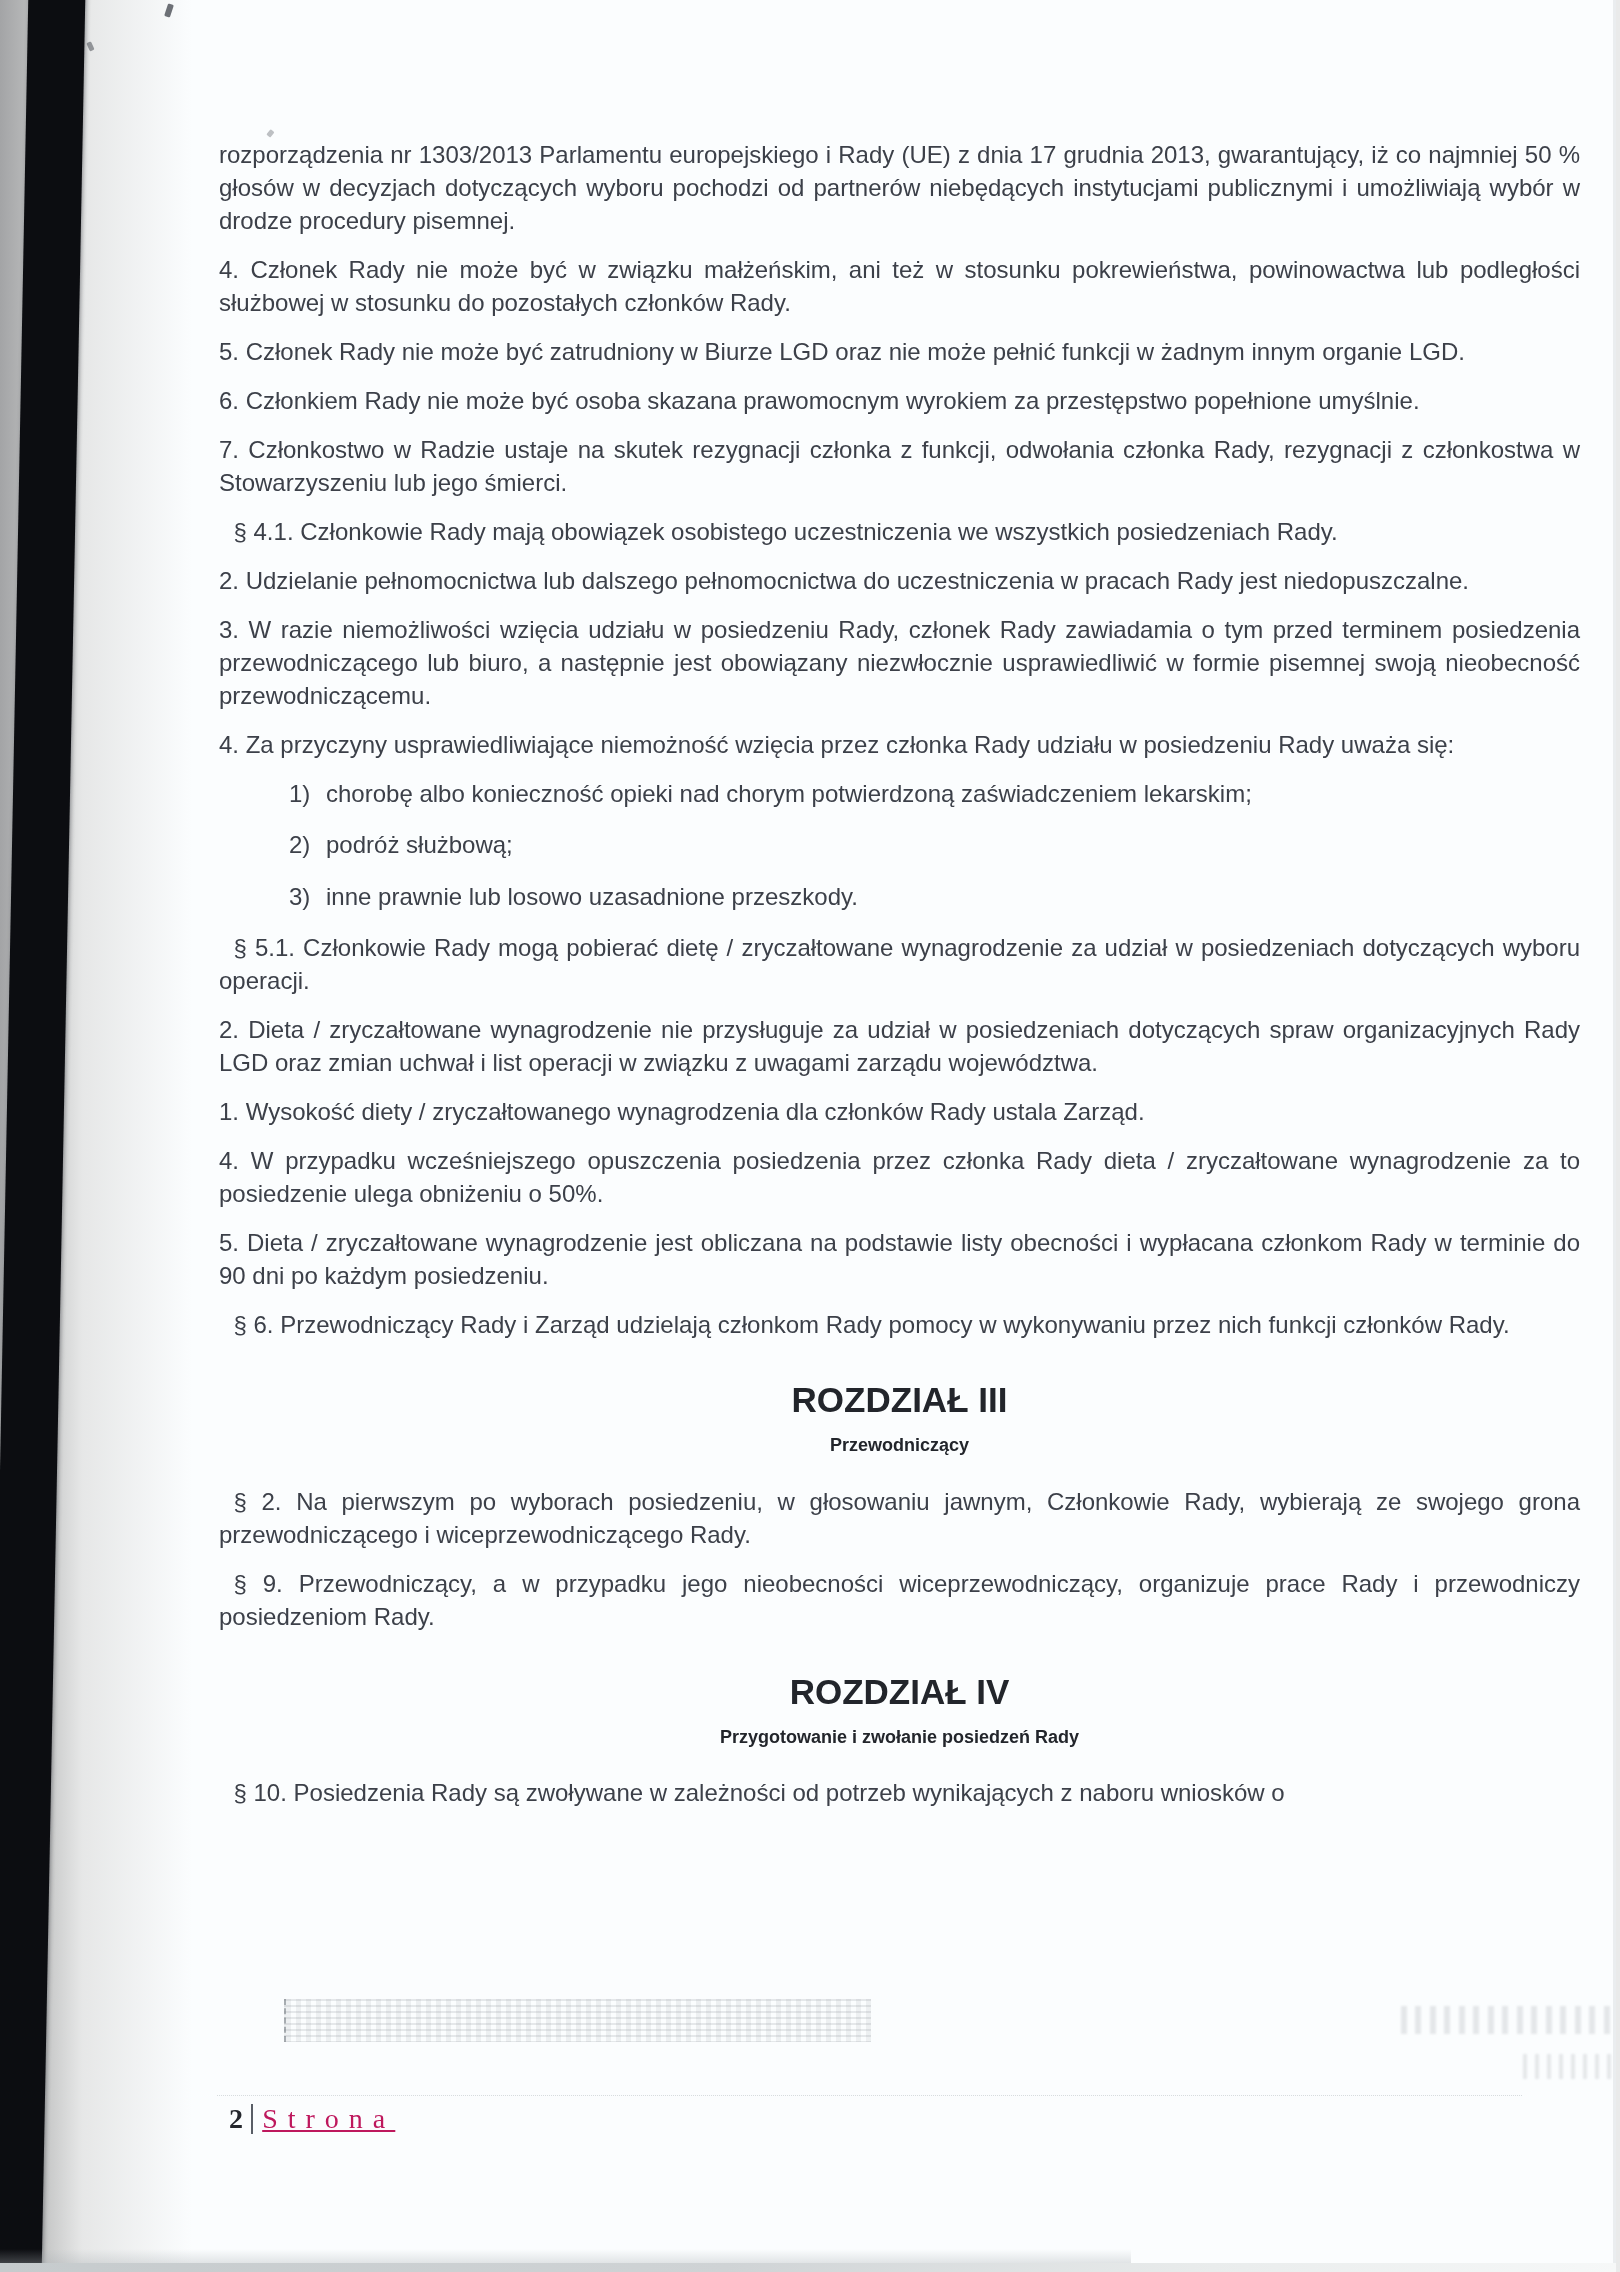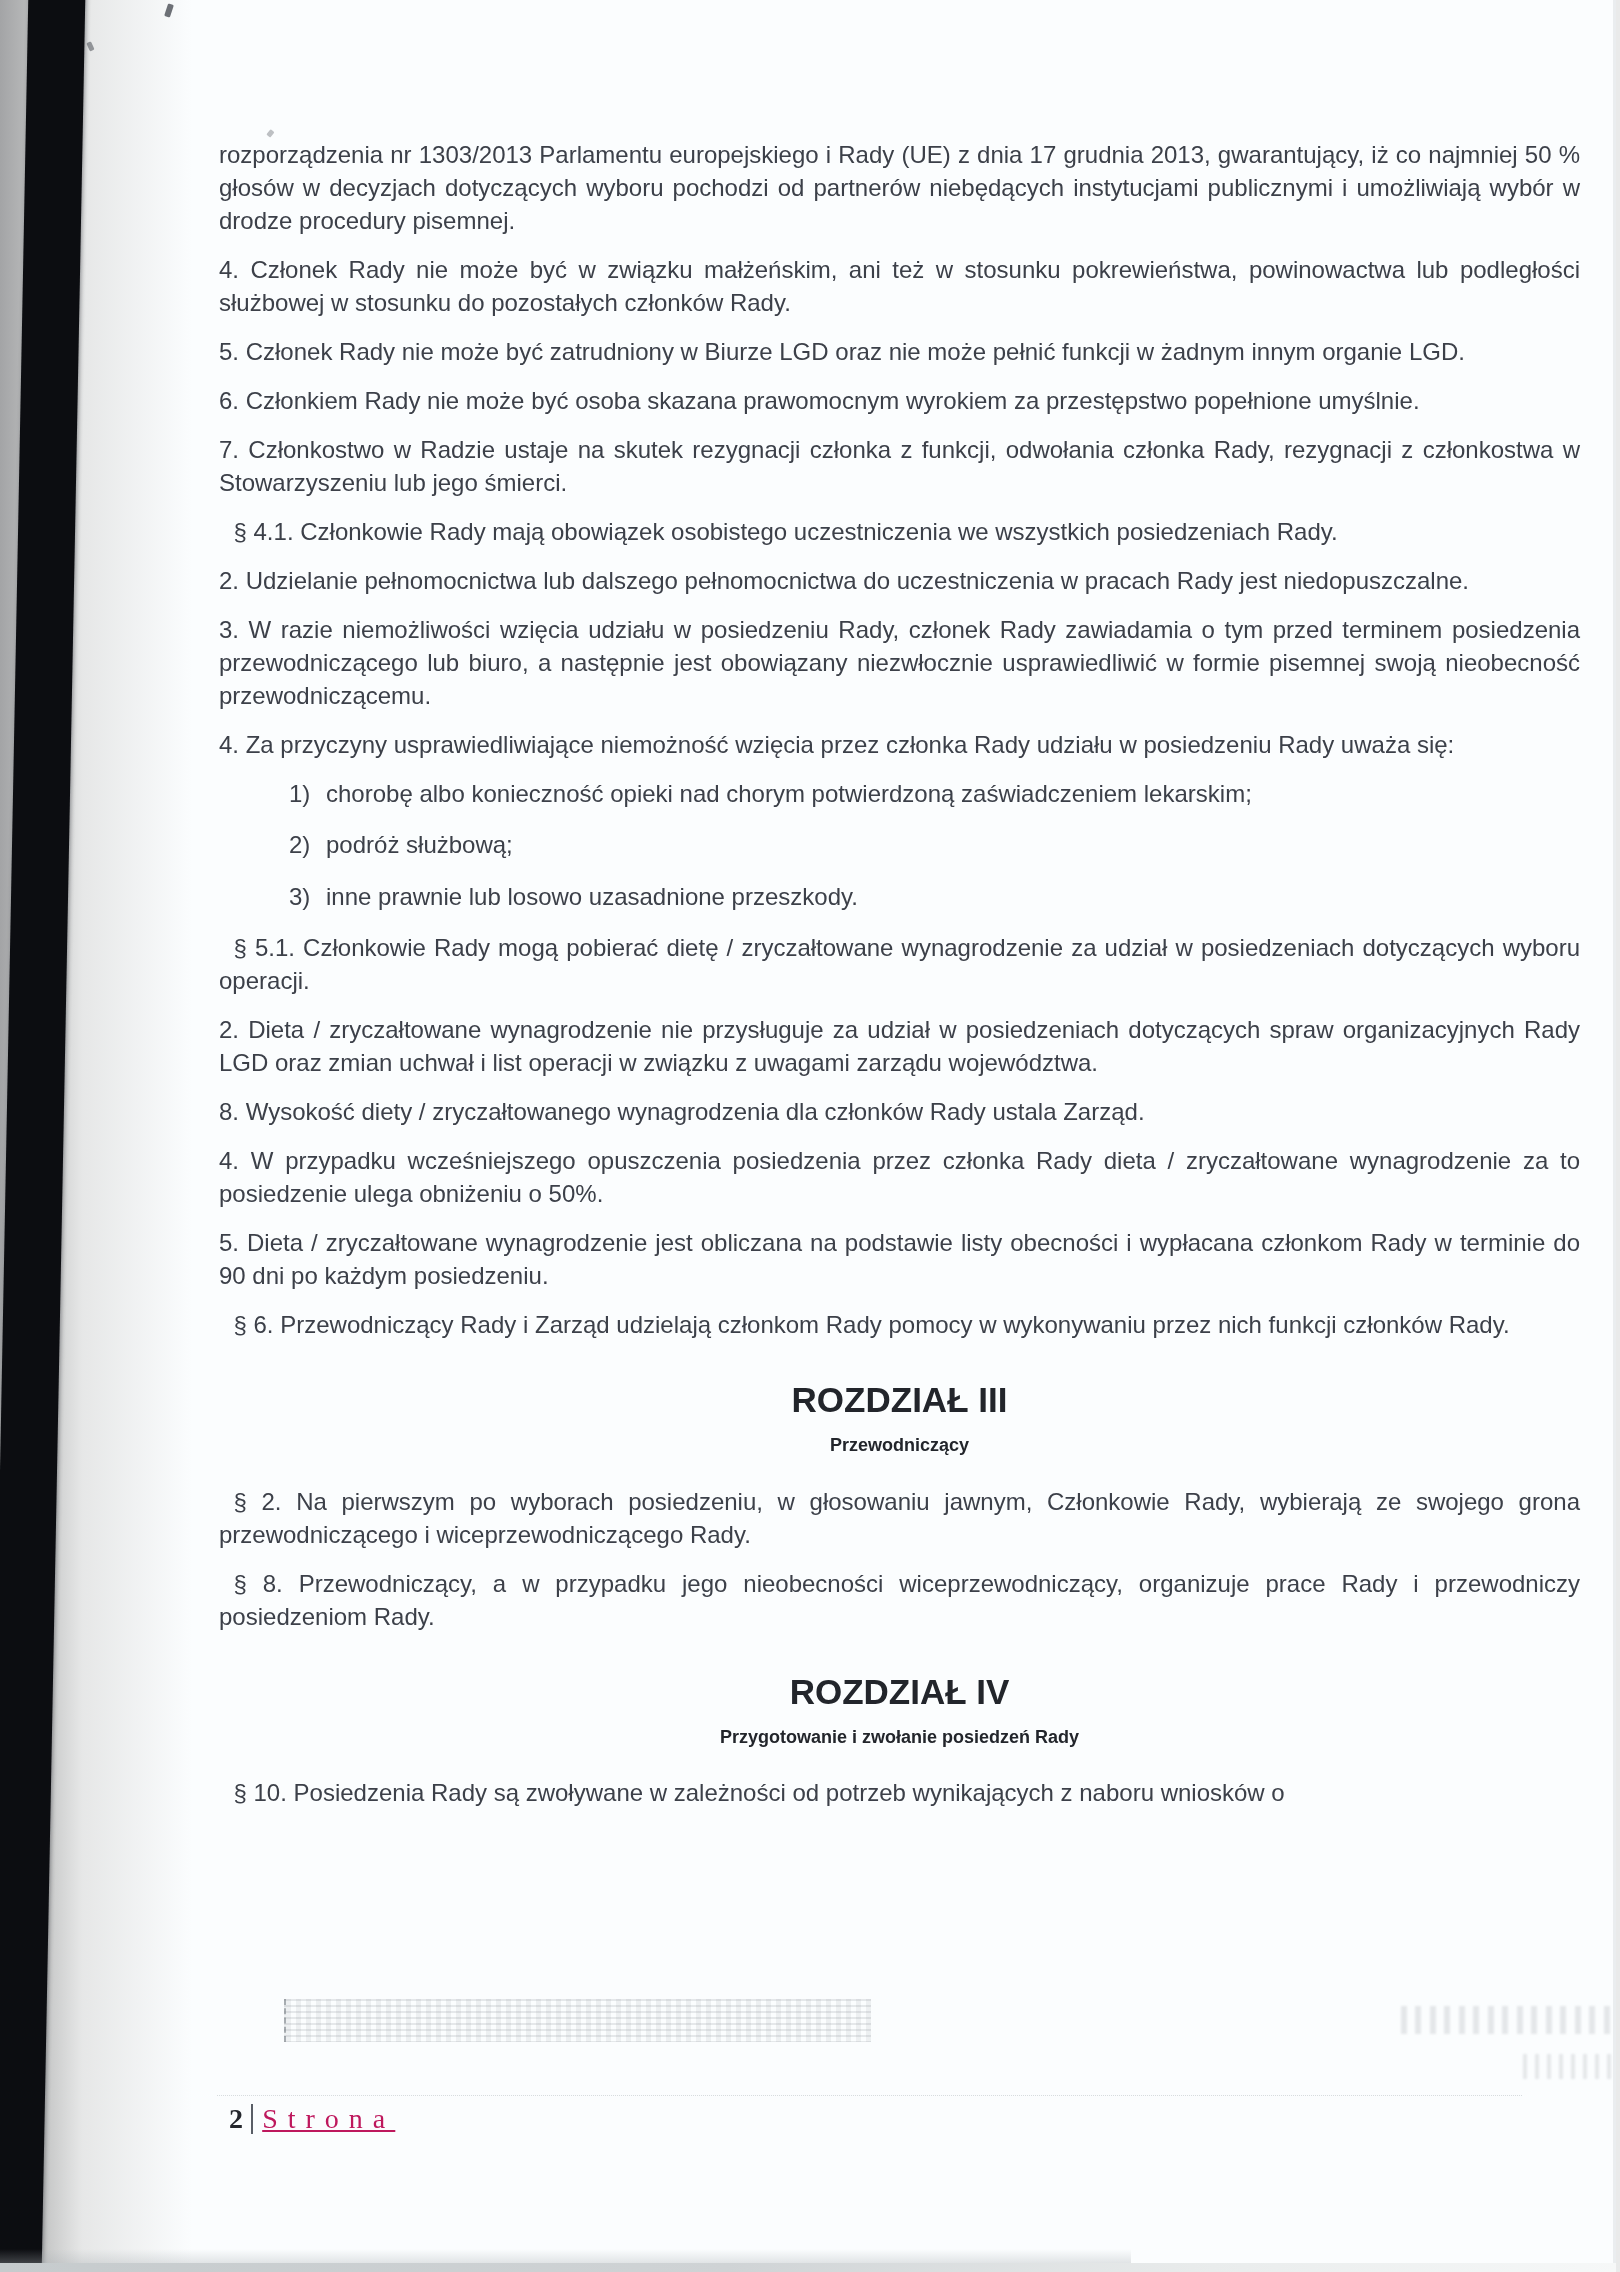--- a/index.html
+++ b/index.html
@@ -120,30 +120,30 @@
       <span class="num">2)</span>
       <span>podróż służbową;</span>
     </div>
     <div class="li">
       <span class="num">3)</span>
       <span>inne prawnie lub losowo uzasadnione przeszkody.</span>
     </div>
 
     <div class="p sect">§ 5.1. Członkowie Rady mogą pobierać dietę / zryczałtowane wynagrodzenie za udział w posiedzeniach dotyczących wyboru operacji.</div>
     <div class="p">2. Dieta / zryczałtowane wynagrodzenie nie przysługuje za udział w posiedzeniach dotyczących spraw organizacyjnych Rady LGD oraz zmian uchwał i list operacji w związku z uwagami zarządu województwa.</div>
-    <div class="p">8. Wysokość diety / zryczałtowanego wynagrodzenia dla członków Rady ustala Zarząd.</div>
+    <div class="p">1. Wysokość diety / zryczałtowanego wynagrodzenia dla członków Rady ustala Zarząd.</div>
     <div class="p">4. W przypadku wcześniejszego opuszczenia posiedzenia przez członka Rady dieta / zryczałtowane wynagrodzenie za to posiedzenie ulega obniżeniu o 50%.</div>
     <div class="p">5. Dieta / zryczałtowane wynagrodzenie jest obliczana na podstawie listy obecności i wypłacana członkom Rady w terminie do 90 dni po każdym posiedzeniu.</div>
     <div class="p sect">§ 6. Przewodniczący Rady i Zarząd udzielają członkom Rady pomocy w wykonywaniu przez nich funkcji członków Rady.</div>
 
     <div class="chapter">ROZDZIAŁ III</div>
     <div class="subheading">Przewodniczący</div>
 
     <div class="p sect">§ 2. Na pierwszym po wyborach posiedzeniu, w głosowaniu jawnym, Członkowie Rady, wybierają ze swojego grona przewodniczącego i wiceprzewodniczącego Rady.</div>
-    <div class="p sect">§ 8. Przewodniczący, a w przypadku jego nieobecności wiceprzewodniczący, organizuje prace Rady i przewodniczy posiedzeniom Rady.</div>
+    <div class="p sect">§ 9. Przewodniczący, a w przypadku jego nieobecności wiceprzewodniczący, organizuje prace Rady i przewodniczy posiedzeniom Rady.</div>
 
     <div class="chapter">ROZDZIAŁ IV</div>
     <div class="subheading">Przygotowanie i zwołanie posiedzeń Rady</div>
 
     <div class="p sect">§ 10. Posiedzenia Rady są zwoływane w zależności od potrzeb wynikających z naboru wniosków o</div>
   </div>
 
   <div class="smudge-left"></div>
   <div class="ghost-a"></div>
   <div class="ghost-b"></div>

